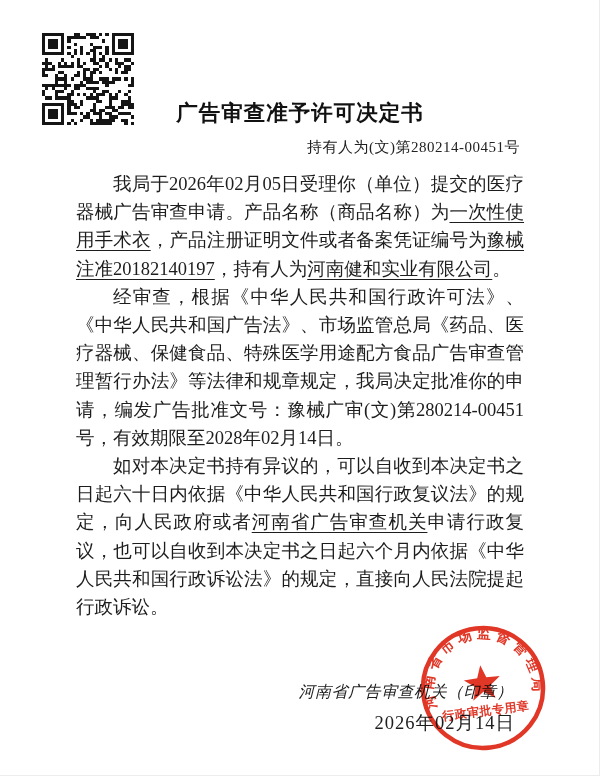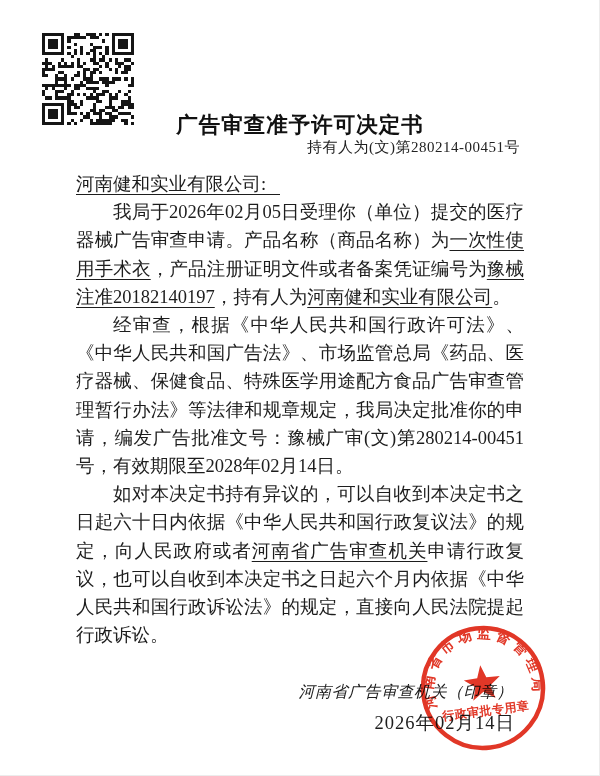--- a/index.html
+++ b/index.html
@@ -7,21 +7,21 @@
     position:relative;
     width:600px; height:776px;
     background:#ffffff;
     font-family:"Liberation Serif","DejaVu Serif",serif;
     color:#1d1d1d;
     overflow:hidden;
     box-shadow: inset -1px -1px 0 #ececec;
   }
   .qr { position:absolute; left:42px; top:33px; width:92px; height:92px; }
   .doc-title {
-    position:absolute; left:0; right:0; top:94px; margin:16px;
+    position:absolute; left:0; right:0; top:94px; margin:4px;
     text-align:center; font-size:21.5px; font-weight:700; letter-spacing:1px;
     color:#111;
   }
   .doc-number {
     position:absolute; top:138px; right:80px;
     font-size:15px; color:#222; letter-spacing:0.5px;
   }
   .body-text {
     position:absolute; left:76px; top:170px; width:448px;
     font-size:18.5px; line-height:28.2px;
@@ -434,21 +434,20 @@
         <rect x="21" y="28" width="1" height="1" fill="#151515"></rect>
         <rect x="26" y="28" width="1" height="1" fill="#151515"></rect>
         <rect x="28" y="28" width="1" height="1" fill="#151515"></rect>
       </svg></div>
 
   <h1 class="doc-title">广告审查准予许可决定书</h1>
 
   <div class="doc-number">持有人为(文)第280214-00451号</div>
 
   <div class="body-text">
-    <p class="salutation"><span class="u-line">河南健和实业有限公司:</span></p>
     <span></span>
   <p><span>我局于2026年02月05日受理你（单位）提交的医疗器械广告审查申请。产品名称（商品名称）为</span><span class="u">一次性使用手术衣</span><span>，产品注册证明文件或者备案凭证编号为</span><span class="u">豫械注准20182140197</span><span>，持有人为</span><span class="u">河南健和实业有限公司</span><span>。</span></p><p><span>经审查，根据《中华人民共和国行政许可法》、《中华人民共和国广告法》、市场监管总局《药品、医疗器械、保健食品、特殊医学用途配方食品广告审查管理暂行办法》等法律和规章规定，我局决定批准你的申请，编发广告批准文号：豫械广审(文)第280214-00451号，有效期限至2028年02月14日。</span></p><p><span>如对本决定书持有异议的，可以自收到本决定书之日起六十日内依据《中华人民共和国行政复议法》的规定，向人民政府或者</span><span class="u">河南省广告审查机关</span><span>申请行政复议，也可以自收到本决定书之日起六个月内依据《中华人民共和国行政诉讼法》的规定，直接向人民法院提起行政诉讼。</span></p></div>
 
   <div class="issuer-line">河南省广告审查机关（印章）</div>
   <div class="issue-date">2026年02月14日</div>
 
   <svg class="seal" viewBox="0 0 130 130" aria-hidden="true">
     <circle cx="65" cy="65" r="60" fill="none" stroke="#df2716" stroke-width="4.5"></circle>
     <path id="sealArc" d="M 18,82 A 50,50 0 1 1 112,82" fill="none"></path>
     <text font-size="14" fill="#df2716" letter-spacing="4.5" font-weight="bold">

